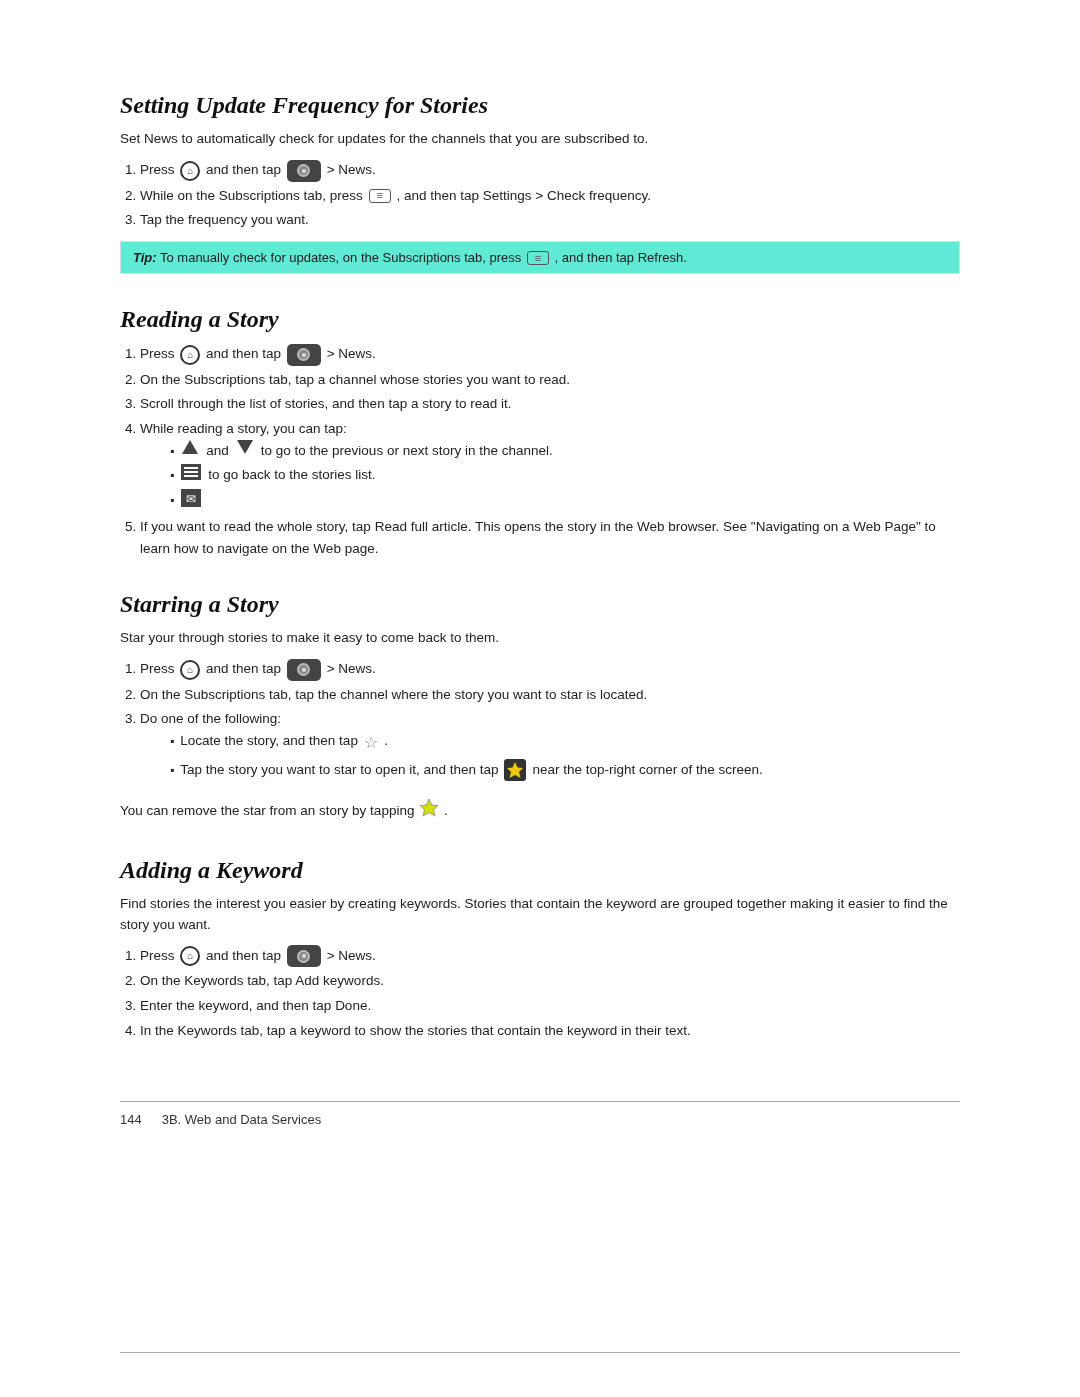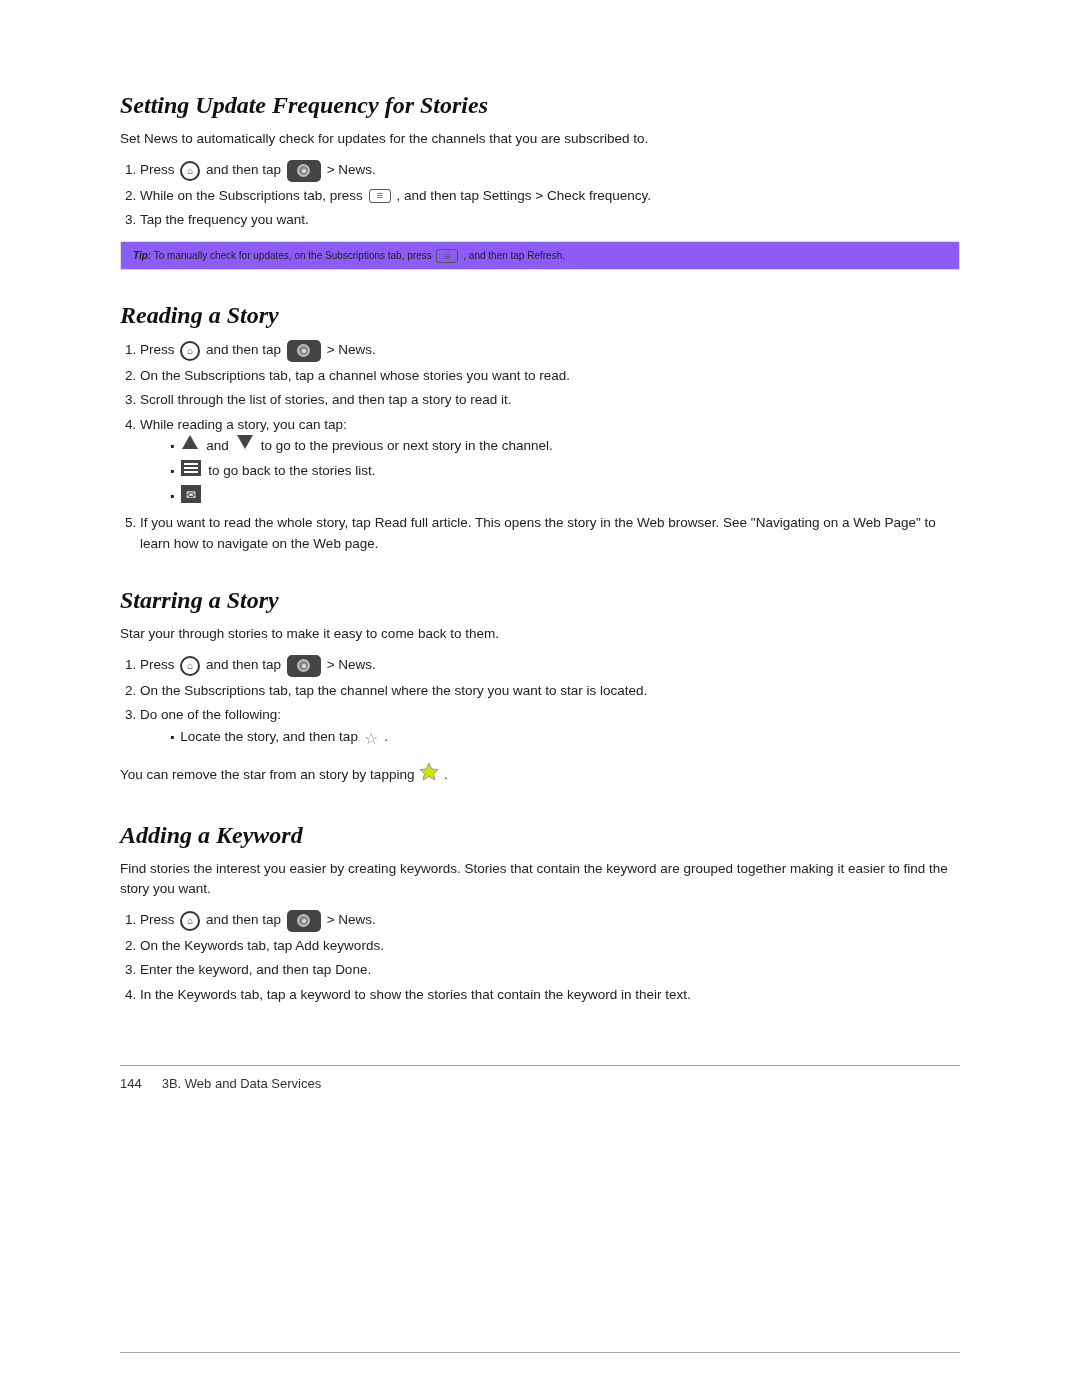--- a/index.html
+++ b/index.html
@@ -56,25 +56,25 @@
     }
 
     ul.bullet-list li::before {
       content: '▪';
       font-size: 12px;
       margin-top: 2px;
       flex-shrink: 0;
     }
 
     .tip-box {
-      background: #8b5cf6;
+      background: #5eead4;
       border: 1px solid #ddd;
       padding: 6px 12px;
       margin: 8px 0 8px 0;
-      font-size: 10px;
+      font-size: 13px;
       line-height: 1.5;
     }
 
     .tip-box .tip-label {
       font-weight: bold;
       font-style: italic;
     }
 
     
     .menu-btn {
@@ -266,20 +266,30 @@
   </li>
   <li>On the Subscriptions tab, tap the channel where the story you want to star is located.</li>
   <li>
     <span>Do one of the following:</span>
     <ul class="bullet-list">
       <li>
         <span>Locate the story, and then tap </span>
         <span class="star-outline">☆</span>
         <span>.</span>
       </li>
+      <li>
+        <span>Tap the story you want to star to open it, and then tap </span>
+        <span style="display:inline-block;vertical-align:middle;">
+          <svg width="22" height="22" viewBox="0 0 22 22" xmlns="http://www.w3.org/2000/svg">
+            <rect width="22" height="22" rx="3" fill="#333"></rect>
+            <polygon points="11,3 13.5,8.5 19,9 15,13 16.5,19 11,16 5.5,19 7,13 3,9 8.5,8.5" fill="#f0c800"></polygon>
+          </svg>
+        </span>
+        <span> near the top-right corner of the screen.</span>
+      </li>
     </ul>
   </li>
 </ol>
 
 <p class="intro">
   <span>You can remove the star from an story by tapping </span>
   <span style="display:inline-block;vertical-align:middle;">
     <svg width="22" height="22" viewBox="0 0 22 22" xmlns="http://www.w3.org/2000/svg">
       <polygon points="11,2 13.7,8 20,8.6 15.5,12.8 17,19 11,15.5 5,19 6.5,12.8 2,8.6 8.3,8" fill="#d4e000" stroke="#999" stroke-width="1"></polygon>
     </svg>

